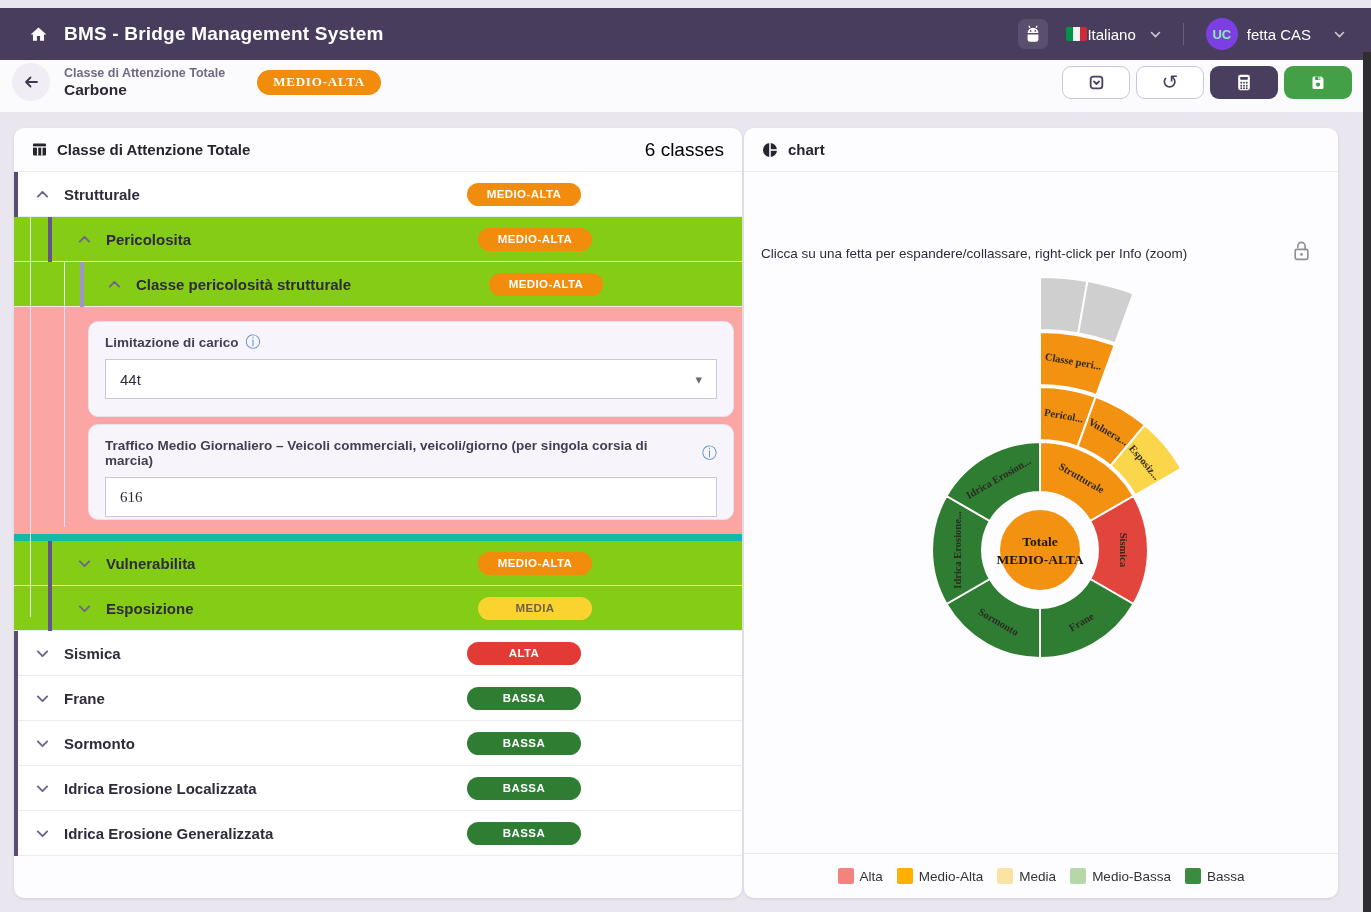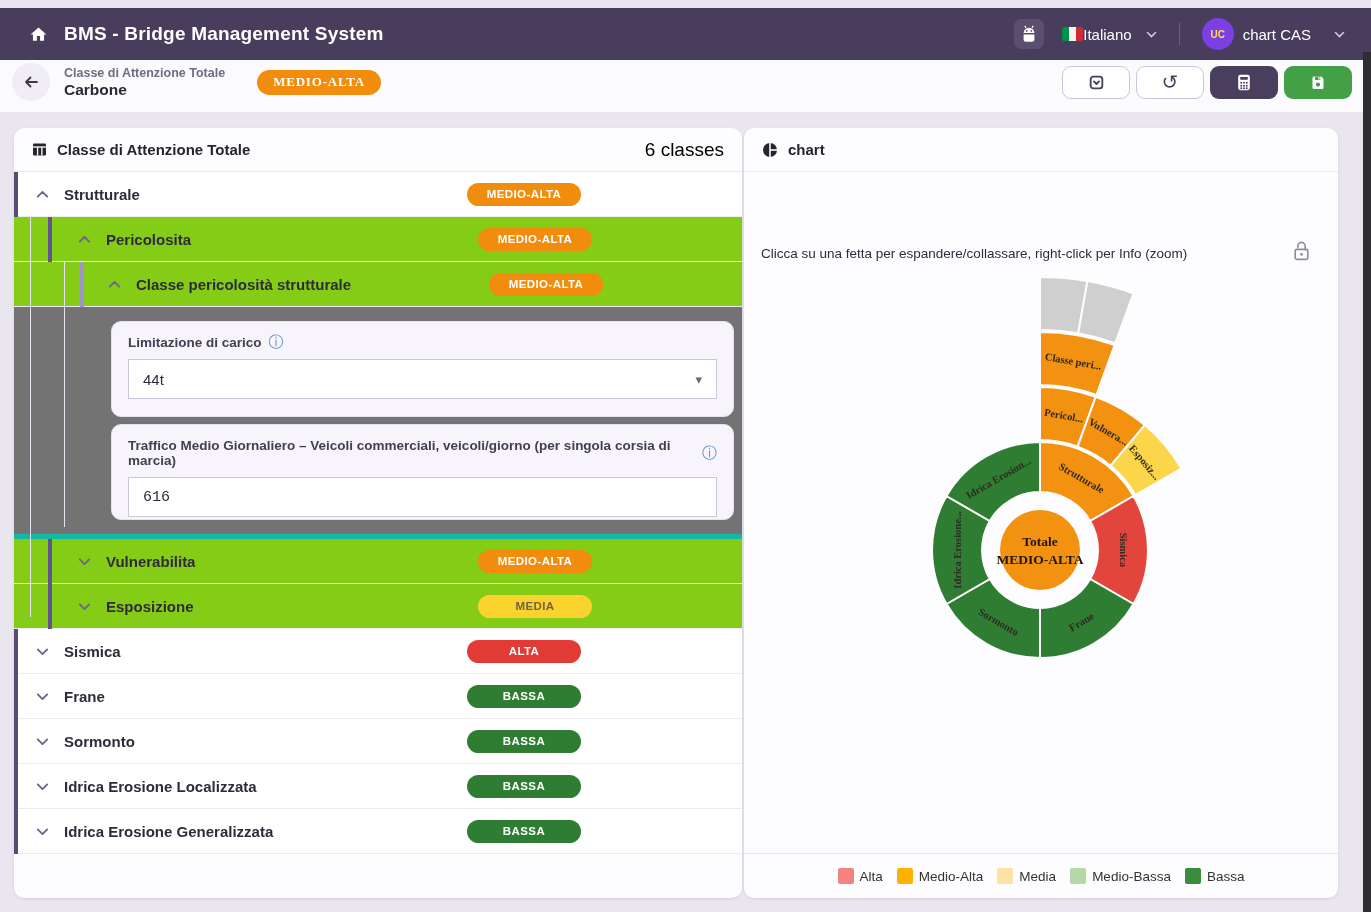--- a/index.html
+++ b/index.html
@@ -11,21 +11,21 @@
   .home-btn { margin-left:26px; width:24px; height:24px; display:flex; align-items:center; justify-content:center; cursor:pointer; }
   .app-title { color:#fff; font-size:19px; font-weight:bold; margin-left:14px; letter-spacing:.2px; }
   .topbar-right { margin-left:auto; display:flex; align-items:center; margin-right:26px; gap:10px; }
   .robot-btn { width:30px; height:30px; border-radius:7px; background:#5B4F6E; display:flex; align-items:center; justify-content:center; cursor:pointer; }
   .lang { display:flex; align-items:center; gap:0; margin-left:8px; cursor:pointer; }
   .flag { width:21px; height:14px; border-radius:2px; overflow:hidden; display:flex; }
   .flag i { flex:1; } .flag .g{background:#009246}.flag .w{background:#F4F5F0}.flag .r{background:#CE2B37}
   .lang-label { color:#fff; font-size:15px; }
   .tb-chev { margin-left:14px; display:flex; align-items:center; }
   .tb-sep { width:1px; height:22px; background:#6A5F7E; margin:0 12px; }
-  .avatar { width:32px; height:32px; border-radius:50%; background:#7B3FE4; color:#fde047; font-size:10px; font-weight:bold; display:flex; align-items:center; justify-content:center; }
+  .avatar { width:32px; height:32px; border-radius:50%; background:#7B3FE4; color:#86efac; font-size:13px; font-weight:bold; display:flex; align-items:center; justify-content:center; }
   .user { display:flex; align-items:center; gap:9px; cursor:pointer; }
   .user-label { color:#fff; font-size:15px; }
 
   
   .subheader { position:absolute; top:52px; left:0; width:1371px; height:60px; background:#FBFAFC; display:flex; align-items:center; z-index:4; }
   .back-btn { margin-left:12px; width:38px; height:38px; border-radius:50%; background:#F0EDF5; display:flex; align-items:center; justify-content:center; cursor:pointer; }
   .crumb-block { margin-left:14px; display:flex; flex-direction:column; justify-content:center; }
   .crumb { font-size:12.5px; font-weight:bold; color:#716A83; }
   .entity { font-size:15.5px; font-weight:bold; color:#2C2836; margin-top:1px; }
   .hdr-badge { margin-left:32px; min-width:118px; height:25px; border-radius:13px; background:#F28C0D; color:#fff;
@@ -58,29 +58,29 @@
   .lvl0 { padding-left:22px; } .lvl1 { padding-left:64px; } .lvl2 { padding-left:94px; }
   .tree-chev { display:flex; align-items:center; margin-right:15px; }
   .tree-label { font-size:15px; font-weight:bold; color:#2F2B3A; }
   .badge { position:absolute; width:114px; height:23px; border-radius:12px; color:#fff; font-size:11.5px; font-weight:bold;
     letter-spacing:.4px; display:flex; align-items:center; justify-content:center; }
   .badge.medio-alta { background:#F28C0D; }
   .badge.alta { background:#E23B35; }
   .badge.media { background:#FBD32F; color:#6F6444; }
   .badge.bassa { background:#2E7D32; }
 
-  .fields-block { border-bottom:5px solid #14b8a6; background:#737373; padding:7px 8px 7px 97px; }
+  .fields-block { border-bottom:7px solid #14b8a6; background:#fca5a5; padding:7px 8px 7px 74px; }
   .field-card { background:#F7F5FB; border:1px solid #E6E1F0; border-radius:10px; height:96px; padding:13px 16px; margin:7px 0; }
   .field-label-row { display:flex; align-items:center; gap:7px; }
   .field-label { font-size:13.5px; font-weight:bold; color:#433F52; }
   .info-glyph { font-size:15px; color:#5B93C9; line-height:1; font-family:"DejaVu Sans", sans-serif; }
   .control { position:relative; margin-top:9px; height:40px; background:#fff; border:1px solid #CCC6DA; border-radius:0;
     display:flex; align-items:center; padding:0 14px; font-size:15px; color:#2F2B3A; cursor:pointer; }
   .control .caret { position:absolute; right:14px; color:#6B6B76; font-size:13px; }
-  .control input { border:none; outline:none; font-size:15px; color:#2F2B3A; width:100%; font-family:Liberation Mono, monospace; background:transparent; }
+  .control input { border:none; outline:none; font-size:15px; color:#2F2B3A; width:100%; font-family:Liberation Serif, serif; background:transparent; }
 
   
   .chart-body { position:relative; height:726px; }
   .chart-hint { position:absolute; left:17px; top:74px; font-size:13.5px; color:#2F2B3A; z-index:2; }
   .lock-btn { position:absolute; right:26px; top:68px; z-index:2; cursor:pointer; }
   .sunburst-wrap { position:absolute; inset:0; }
   .chart-footer { position:absolute; left:0; right:0; bottom:0; height:45px; border-top:1px solid #E8E6EC;
     display:flex; align-items:center; justify-content:center; gap:14px; }
   .legend-item { display:flex; align-items:center; gap:6px; }
   .legend-swatch { width:16px; height:16px; border-radius:2px; }
@@ -121,21 +121,21 @@
       <span class="lang-label">Italiano</span>
       <span class="tb-chev">
         <svg width="11" height="7" viewBox="0 0 11 7">
             <polyline points="1.5,1.5 5.5,5.5 9.5,1.5" fill="none" stroke="#CFC8DD" stroke-width="1.6" stroke-linecap="round"></polyline>
           </svg>
       </span>
     </div>
     <div class="tb-sep"></div>
     <div class="user">
       <span class="avatar">UC</span>
-      <span class="user-label">chart CAS</span>
+      <span class="user-label">fetta CAS</span>
       <span class="tb-chev">
         <svg width="11" height="7" viewBox="0 0 11 7">
             <polyline points="1.5,1.5 5.5,5.5 9.5,1.5" fill="none" stroke="#CFC8DD" stroke-width="1.6" stroke-linecap="round"></polyline>
           </svg>
       </span>
     </div>
   </div>
 </div>
 
 <div class="subheader">

